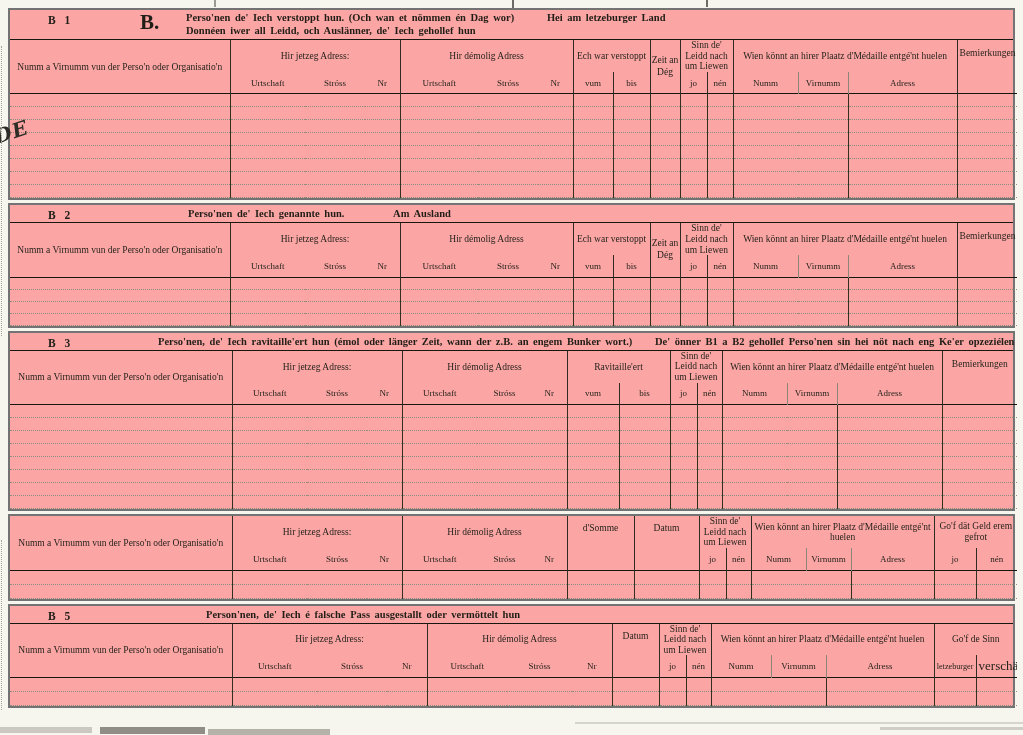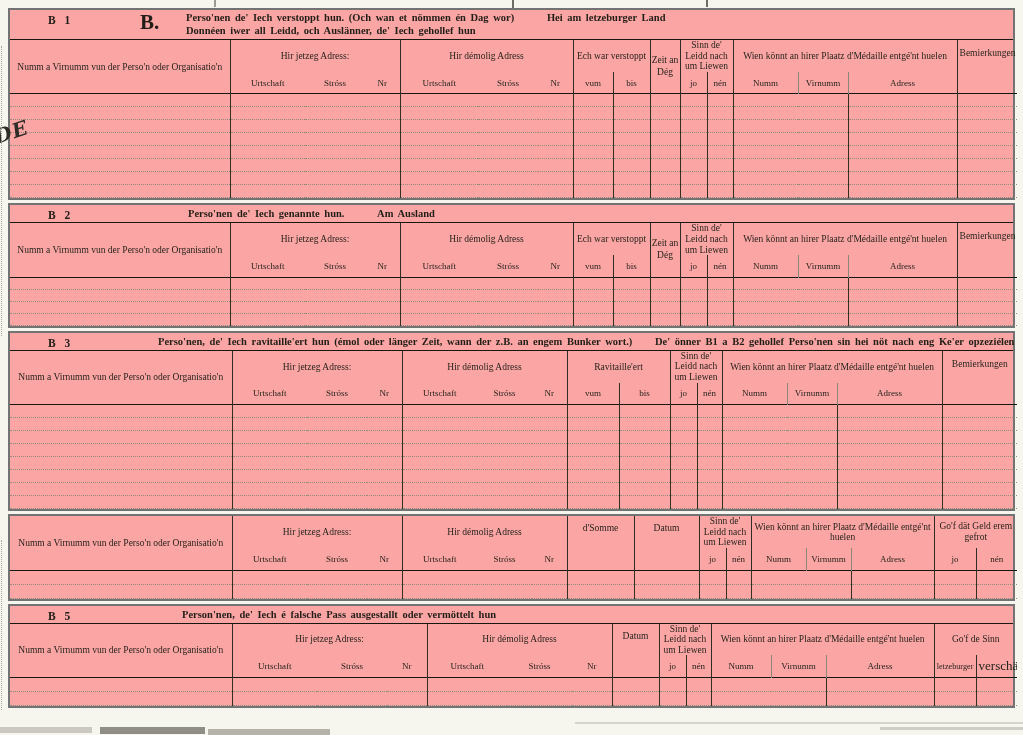--- a/index.html
+++ b/index.html
@@ -267,21 +267,21 @@
           </tr>
         </tbody>
     </table>
   </div>
 
   <div class="sec">
     <div class="band band-s">
       <div class="sec-id">B 2</div>
       <div class="stitle" style="margin-left:48px">
         <span>Perso'nen de' Iech genannte hun.</span>
-        <span class="loc" style="margin-left:28px">Am Ausland</span>
+        <span class="loc" style="margin-left:44px">Am Ausland</span>
       </div>
     </div>
     <table>
       <colgroup>
         <col style="width:220px">
           <col style="width:75px">
           <col style="width:60px">
           <col style="width:35px">
         <col style="width:78px">
           <col style="width:60px">
@@ -677,21 +677,21 @@
             <td class="v"></td>
             <td></td>
           </tr>
         </tbody>
     </table>
   </div>
 
   <div class="sec">
     <div class="band band-s">
       <div class="sec-id">B 5</div>
-      <div class="stitle" style="margin-left:42px">
+      <div class="stitle" style="margin-left:66px">
         <span>Person'nen, de' Iech é falsche Pass ausgestallt oder vermöttelt hun</span>
       </div>
     </div>
     <table>
       <colgroup>
         <col style="width:222px">
           <col style="width:85px">
           <col style="width:70px">
           <col style="width:40px">
         <col style="width:80px">

